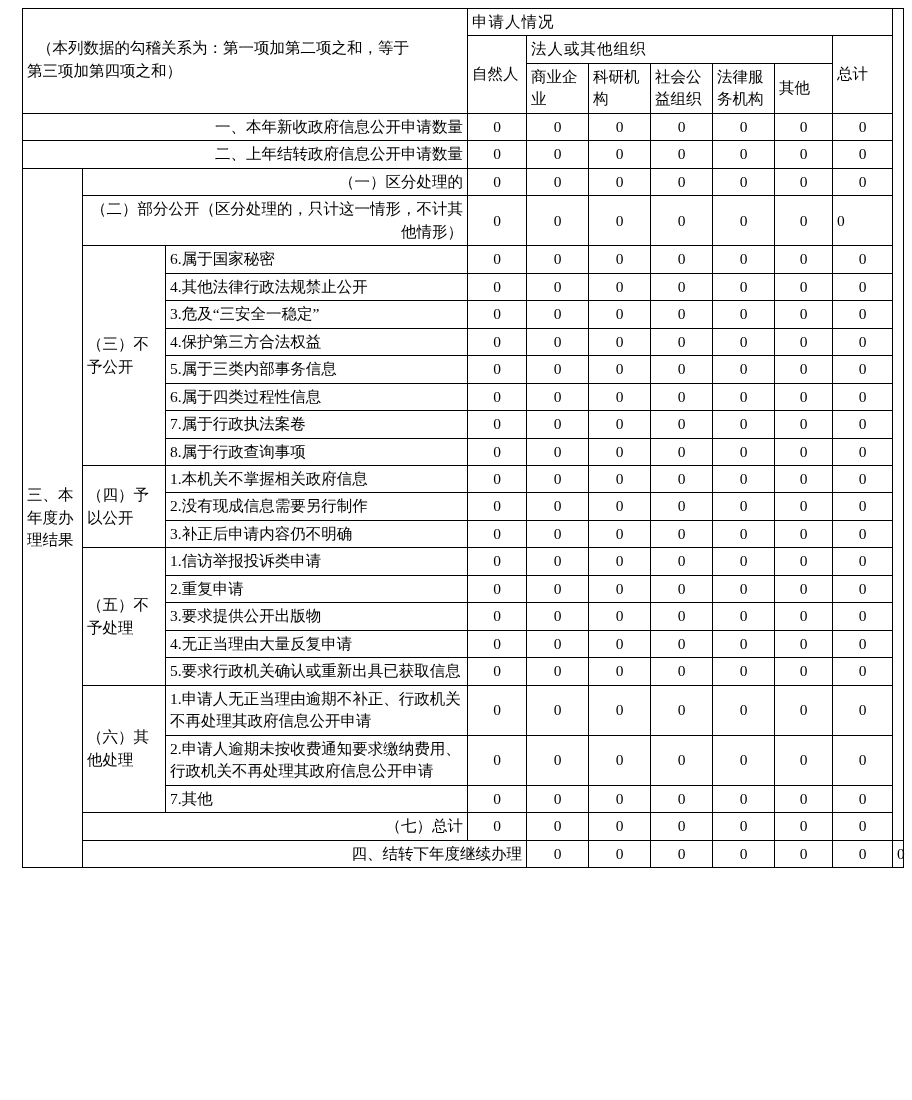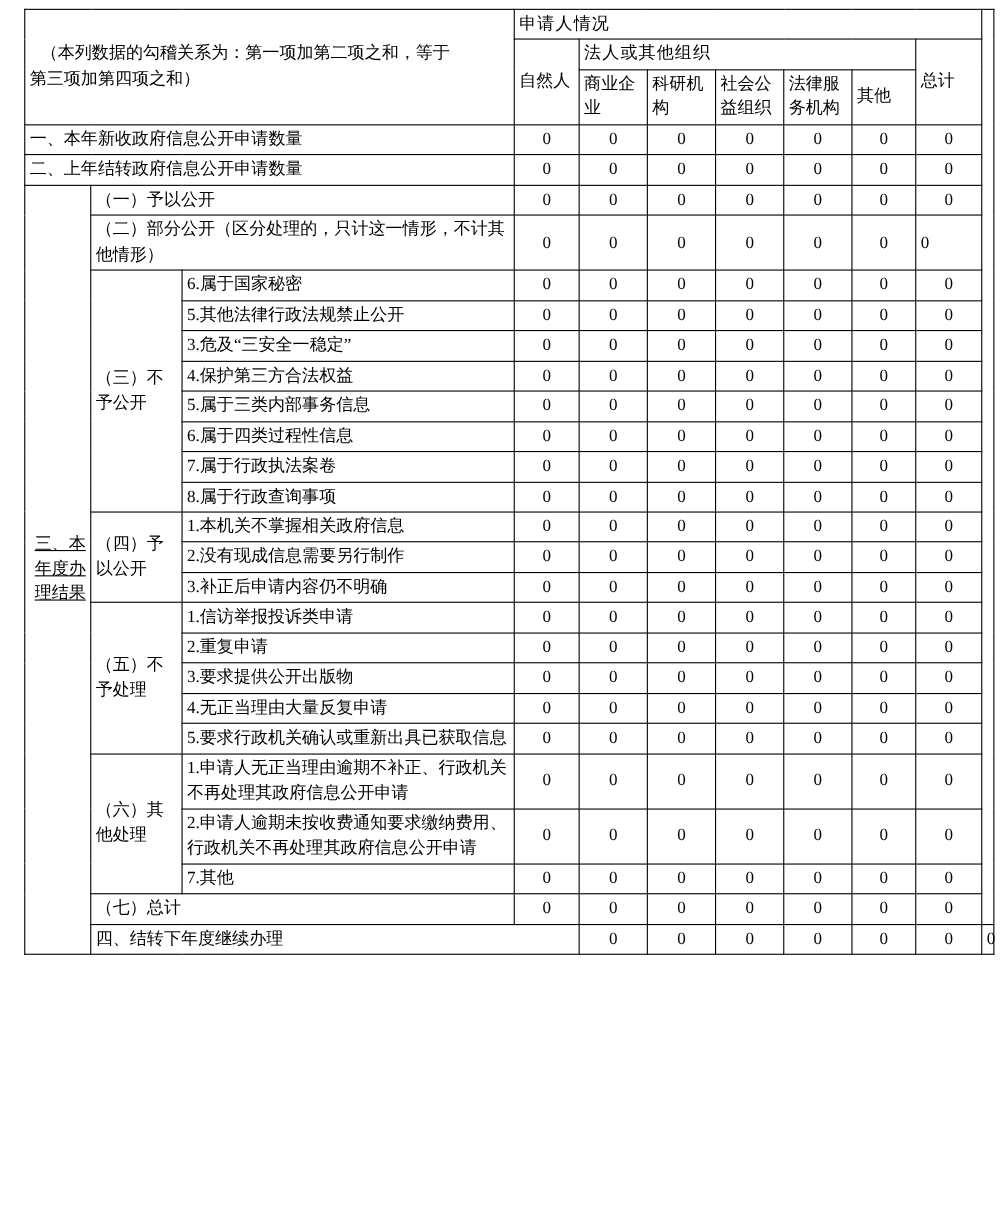--- a/index.html
+++ b/index.html
@@ -56,41 +56,40 @@
   .note-cell .ln1 { text-indent: 10px; }
 
   .hdr {
     vertical-align: middle;
     padding: 3px 2px;
   }
   .hdr-wide { font-size: 16px; letter-spacing: 1px; }
   .hdr-narrow { font-size: 15.5px; line-height: 1.5; }
 
   .lbl {
-    text-align: left;
+    text-align: right;
     vertical-align: middle;
     padding-left: 8px;
   }
   .lbl-top {
     text-align: left;
     vertical-align: middle;
     padding-left: 6px;
   }
   .lbl-ctr {
     vertical-align: middle;
     padding: 2px 4px;
     line-height: 1.5;
   }
   .lbl-vert {
-    text-align: right;
+    text-align: left;
     vertical-align: middle;
     line-height: 1.6;
     padding: 2px 2px;
     font-size: 15.5px;
-    text-decoration: underline;
   }
   .num {
     text-align: center;
     vertical-align: middle;
   }
   
   .num-total-bottomleft {
     text-align: left;
     vertical-align: bottom;
     padding-left: 10px;
@@ -167,21 +166,21 @@
         <td class="num">0</td>
         <td class="num">0</td>
         <td class="num">0</td>
         <td class="num">0</td>
         <td class="num">0</td>
         <td class="num">0</td>
       </tr>
 
       <tr>
         <td class="lbl-vert" rowspan="23">三、本年度办理结果</td>
-        <td class="lbl" colspan="2">（一）予以公开</td>
+        <td class="lbl" colspan="2">（一）区分处理的</td>
         <td class="num">0</td>
         <td class="num">0</td>
         <td class="num">0</td>
         <td class="num">0</td>
         <td class="num">0</td>
         <td class="num">0</td>
         <td class="num">0</td>
       </tr>
 
       <tr>
@@ -200,21 +199,21 @@
         <td class="lbl-top">6.属于国家秘密</td>
         <td class="num">0</td>
         <td class="num">0</td>
         <td class="num">0</td>
         <td class="num">0</td>
         <td class="num">0</td>
         <td class="num">0</td>
         <td class="num">0</td>
       </tr>
       <tr>
-        <td class="lbl-top">5.其他法律行政法规禁止公开</td>
+        <td class="lbl-top">4.其他法律行政法规禁止公开</td>
         <td class="num">0</td>
         <td class="num">0</td>
         <td class="num">0</td>
         <td class="num">0</td>
         <td class="num">0</td>
         <td class="num">0</td>
         <td class="num">0</td>
       </tr>
       <tr>
         <td class="lbl-top">3.危及“三安全一稳定”</td>

